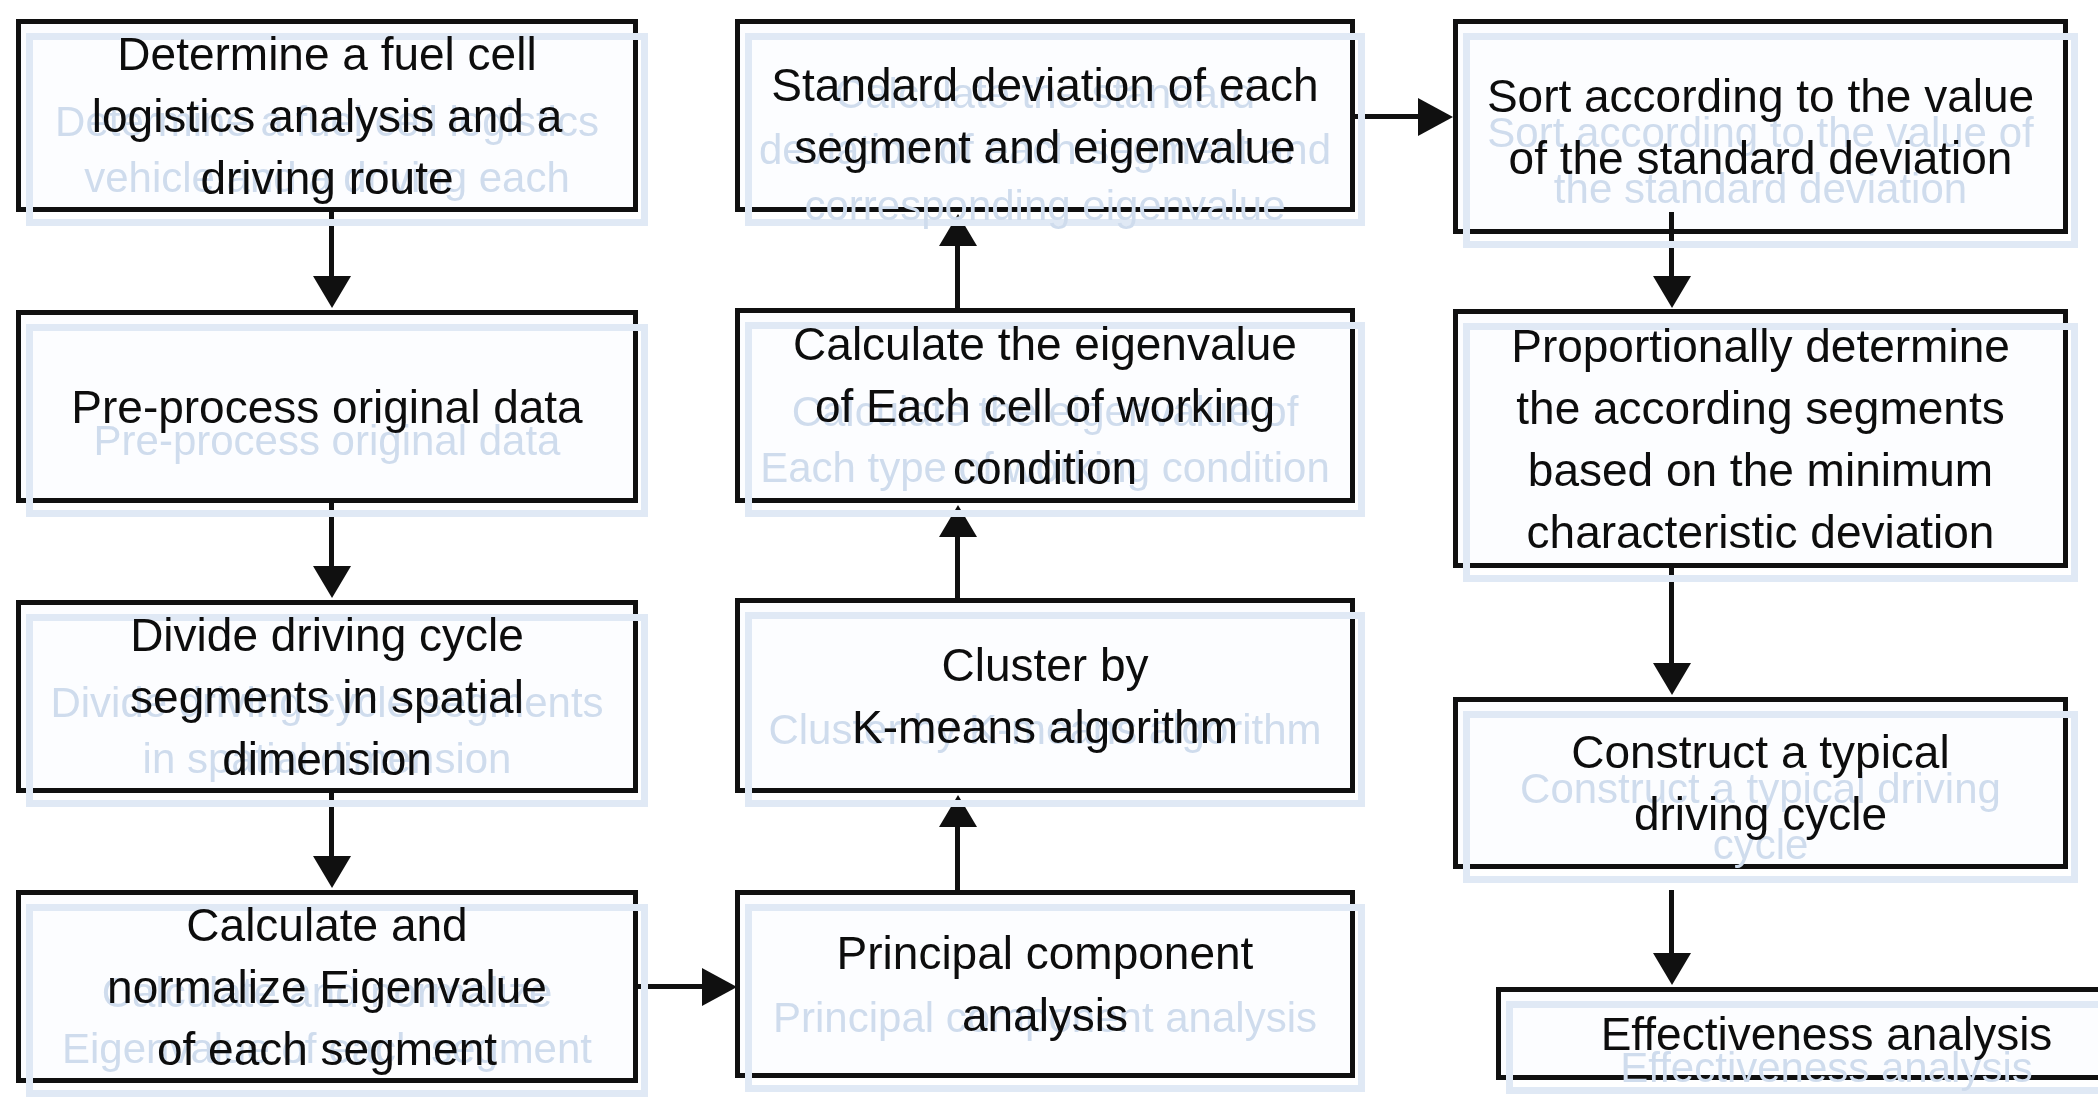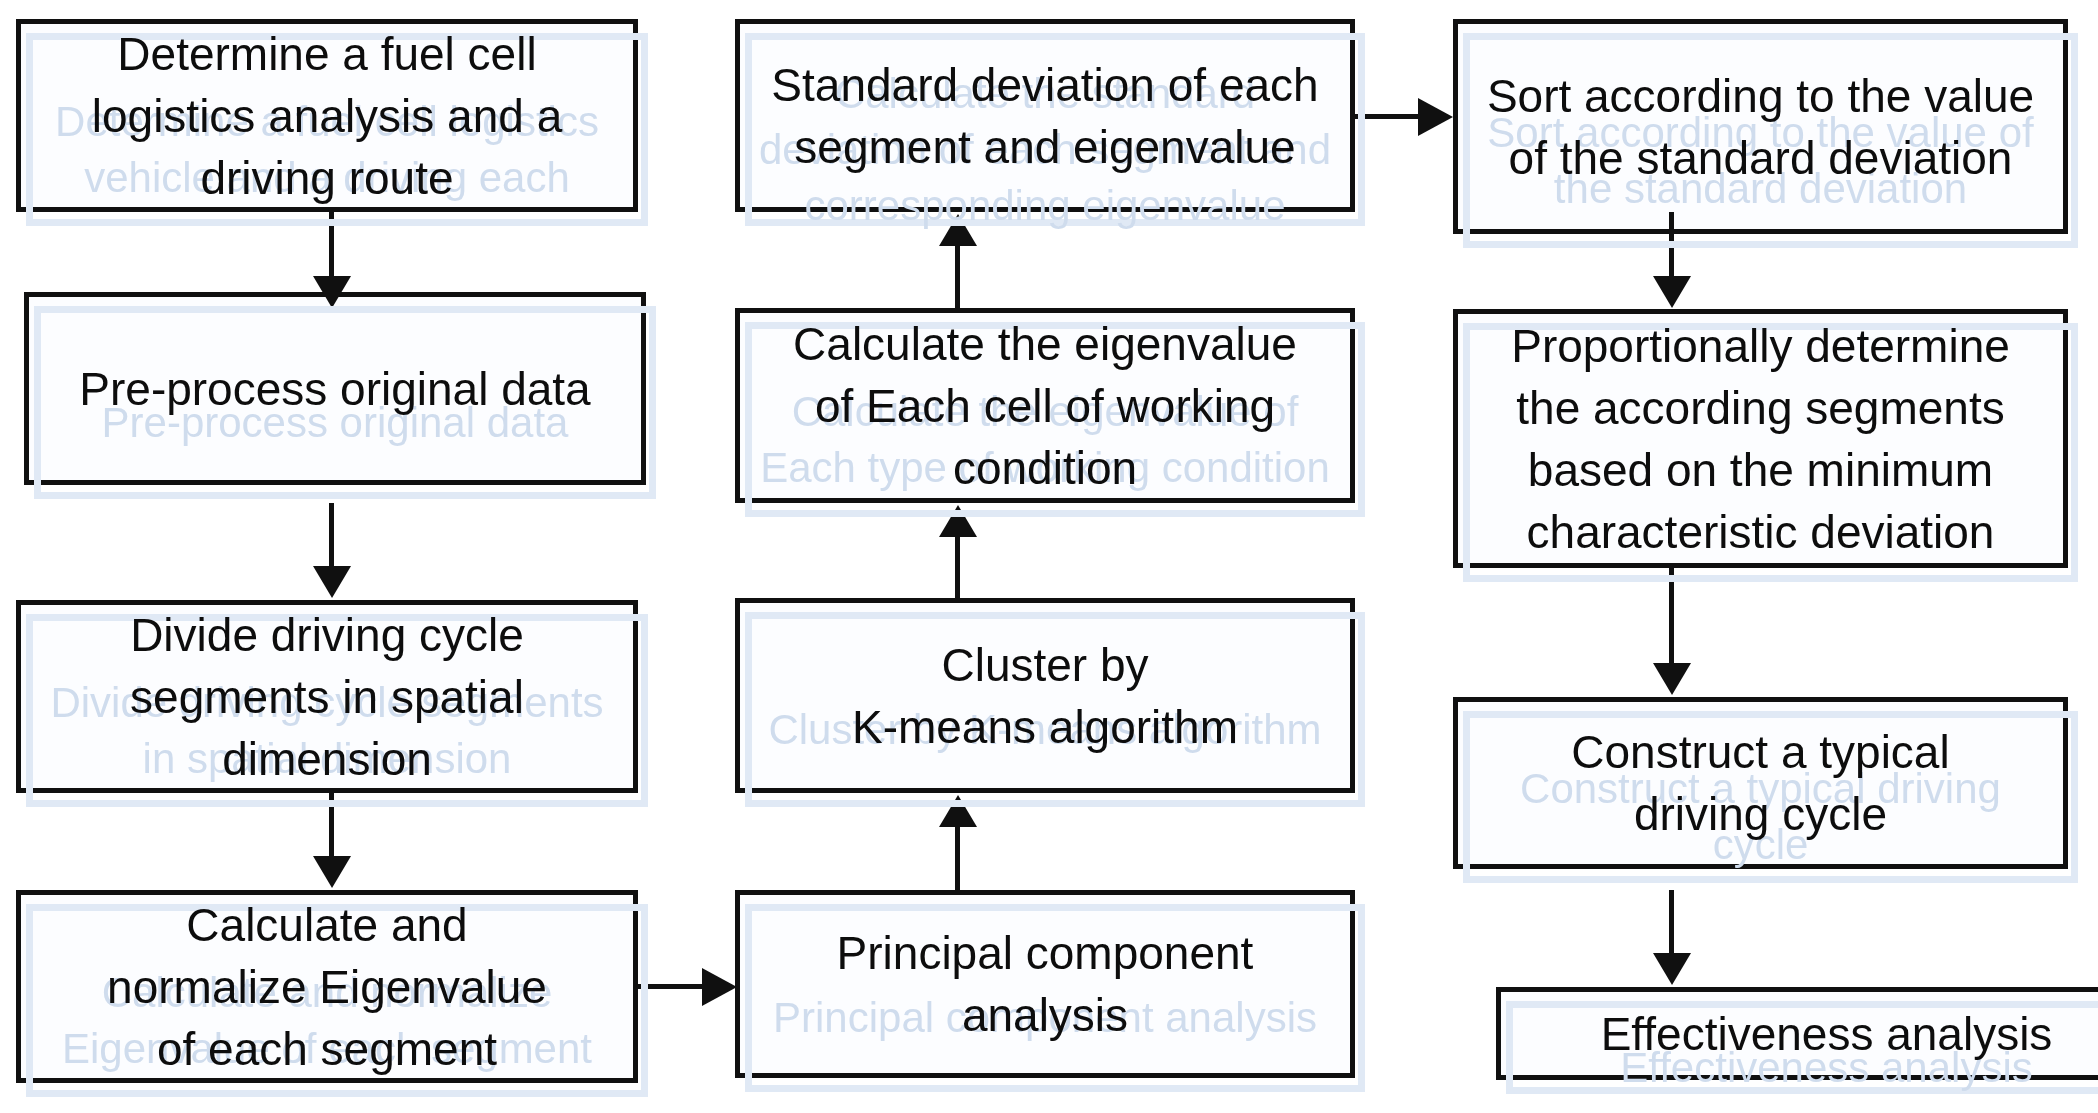--- a/index.html
+++ b/index.html
@@ -50,21 +50,21 @@
     justify-content: center;
     text-align: center;
     white-space: pre-line;
     font-size: 46px;
     line-height: 62px;
     color: #0d0d0d;
     z-index: 3;
   }
   
   #b-determine  { left:16px;   top:19px;  width:622px; height:193px; }
-  #b-preprocess { left:16px;   top:292px; width:622px; height:193px;margin-left:8px; }
+  #b-preprocess { left:16px;   top:310px; width:622px; height:193px; }
   #b-divide     { left:16px;   top:600px; width:622px; height:193px; }
   #b-calcseg    { left:16px;   top:890px; width:622px; height:193px; }
   #b-stddev     { left:735px;  top:19px;  width:620px; height:193px; }
   #b-calccond   { left:735px;  top:308px; width:620px; height:195px; }
   #b-kmeans     { left:735px;  top:598px; width:620px; height:195px; }
   #b-pca        { left:735px;  top:890px; width:620px; height:188px; }
   #b-sort       { left:1453px; top:19px;  width:615px; height:215px; }
   #b-prop       { left:1453px; top:309px; width:615px; height:259px; }
   #b-construct  { left:1453px; top:697px; width:615px; height:172px; }
   #b-effect     { left:1496px; top:987px; width:661px; height:93px;  }

